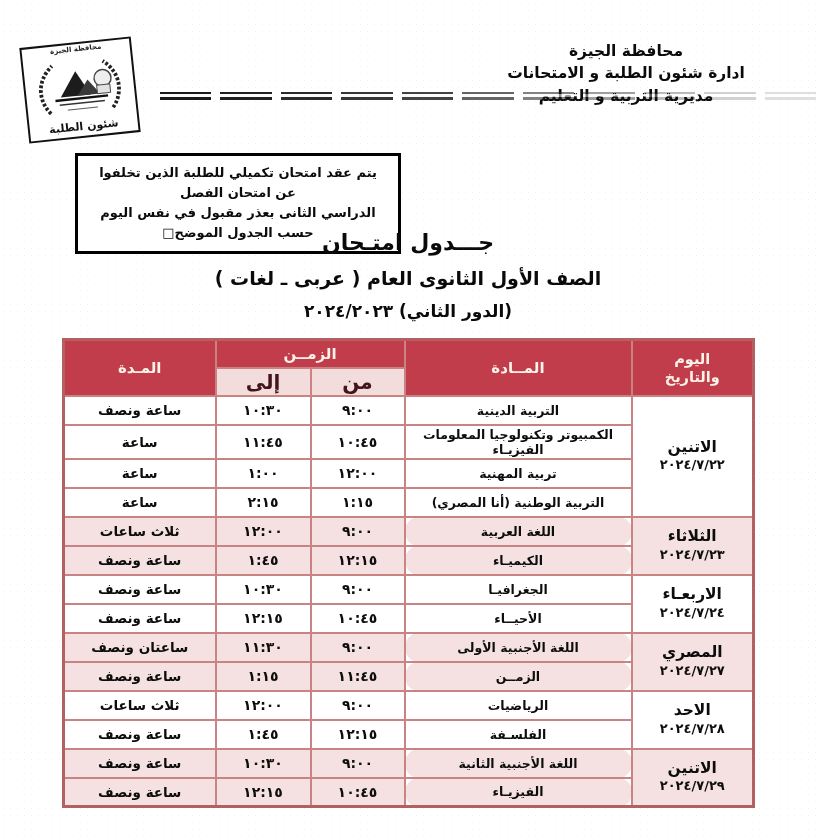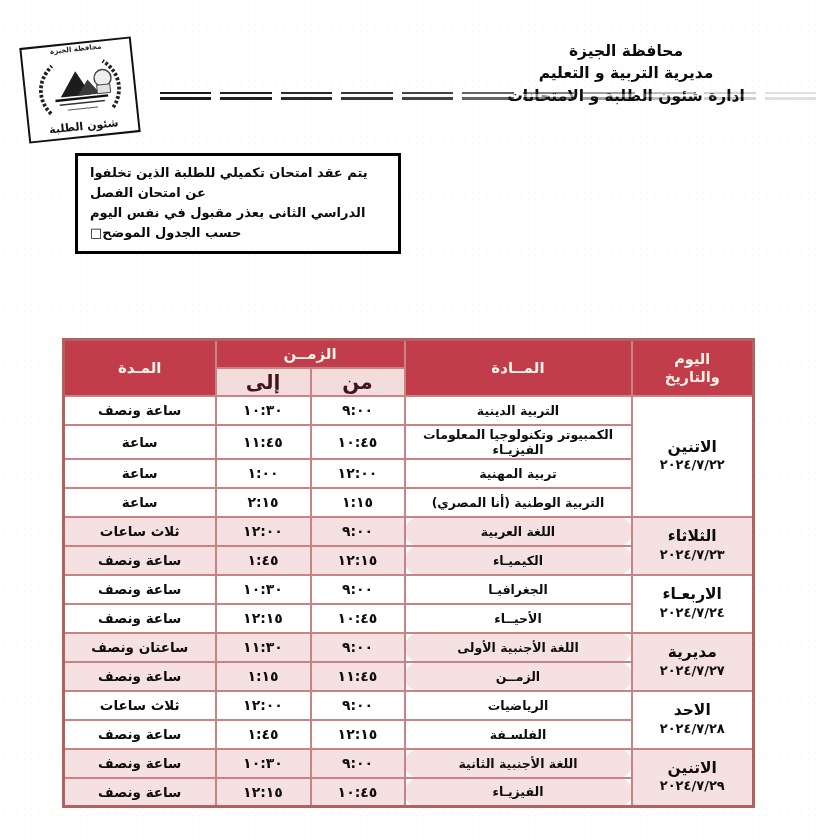--- a/index.html
+++ b/index.html
@@ -39,21 +39,21 @@
     display:flex;gap:9px;direction:ltr;
   }
   .divider .dash{
     flex:1;height:8px;
     background:linear-gradient(to bottom,#1a1a1a 0 2.5px,#fbfbfb 2.5px 4.8px,#1a1a1a 4.8px 8px);
   }
   
   .notice-box{
     position:absolute;top:153px;left:75px;width:326px;box-sizing:border-box;
     border:3px solid #000;background:#fff;
-    padding:7px 12px;text-align:left;font-weight:bold;font-size:13px;line-height:1.55;color:#0b0b0b;
+    padding:7px 12px;text-align:center;font-weight:bold;font-size:13px;line-height:1.55;color:#0b0b0b;
   }
   
   .titles{position:absolute;top:230px;left:0;right:0;text-align:center;color:#0a0a0a;}
   .title-1{font-size:22px;font-weight:bold;margin:0 0 12px 0;}
   .title-2{font-size:19px;font-weight:bold;margin:0 0 12px 0;}
   .title-3{font-size:17px;font-weight:bold;margin:0;}
   
   .table-wrap{position:absolute;top:338px;right:61px;}
   table{
     border-collapse:collapse;table-layout:fixed;width:690px;
@@ -98,22 +98,22 @@
       <rect x="73" y="31" width="14" height="9" fill="#e2e2e2" stroke="#444" stroke-width="1"></rect>
       <line x1="28" y1="43" x2="84" y2="43" stroke="#111" stroke-width="2.5"></line>
       <line x1="32" y1="48" x2="80" y2="48" stroke="#333" stroke-width="1.5"></line>
       <line x1="40" y1="54" x2="72" y2="54" stroke="#555" stroke-width="1"></line>
     </svg>
     <div class="logo-bottom-text">شئون الطلبة</div>
   </div>
 
   <div class="org-header">
     <div class="line">محافظة الجيزة</div>
+    <div class="line">ادارة شئون الطلبة و الامتحانات</div>
     <div class="line">مديرية التربية و التعليم</div>
-    <div class="line">ادارة شئون الطلبة و الامتحانات</div>
   </div>
 
   <div class="divider">
       <span class="dash" style="opacity: 1;"></span>
       <span class="dash" style="opacity: 0.97;"></span>
       <span class="dash" style="opacity: 0.93;"></span>
       <span class="dash" style="opacity: 0.88;"></span>
       <span class="dash" style="opacity: 0.82;"></span>
       <span class="dash" style="opacity: 0.68;"></span>
       <span class="dash" style="opacity: 0.55;"></span>
@@ -121,20 +121,25 @@
       <span class="dash" style="opacity: 0.3;"></span>
       <span class="dash" style="opacity: 0.2;"></span>
       <span class="dash" style="opacity: 0.14;"></span>
     </div>
 
   <div class="notice-box">
     <div>يتم عقد امتحان تكميلي للطلبة الذين تخلفوا عن امتحان الفصل</div>
     <div>الدراسي الثانى بعذر مقبول في نفس اليوم حسب الجدول الموضح□</div>
   </div>
 
+  <div class="titles">
+    <div class="title-1">جـــدول امتـحان</div>
+    <div class="title-2">الصف الأول الثانوى العام ( عربى ـ لغات )</div>
+    <div class="title-3">(الدور الثاني) ٢٠٢٤/٢٠٢٣</div>
+  </div>
 
   <div class="table-wrap">
     <table>
       <colgroup>
         <col style="width:122px">
         <col style="width:227px">
         <col style="width:94px">
         <col style="width:95px">
         <col style="width:152px">
       </colgroup>
@@ -209,21 +214,21 @@
             <td class="duration-cell">ساعة ونصف</td>
           </tr>
           <tr>
             <td class="subject-cell">الأحيــاء</td>
             <td class="time-cell">١٠:٤٥</td>
             <td class="time-cell">١٢:١٥</td>
             <td class="duration-cell">ساعة ونصف</td>
           </tr>
           <tr class="shaded">
             <td rowspan="2" class="day-cell">
-              <div class="day-name">مديرية</div>
+              <div class="day-name">المصري</div>
               <div class="day-date">٢٠٢٤/٧/٢٧</div>
             </td>
             <td class="subject-cell">اللغة الأجنبية الأولى</td>
             <td class="time-cell">٩:٠٠</td>
             <td class="time-cell">١١:٣٠</td>
             <td class="duration-cell">ساعتان ونصف</td>
           </tr>
           <tr class="shaded">
             <td class="subject-cell">الزمــن</td>
             <td class="time-cell">١١:٤٥</td>

